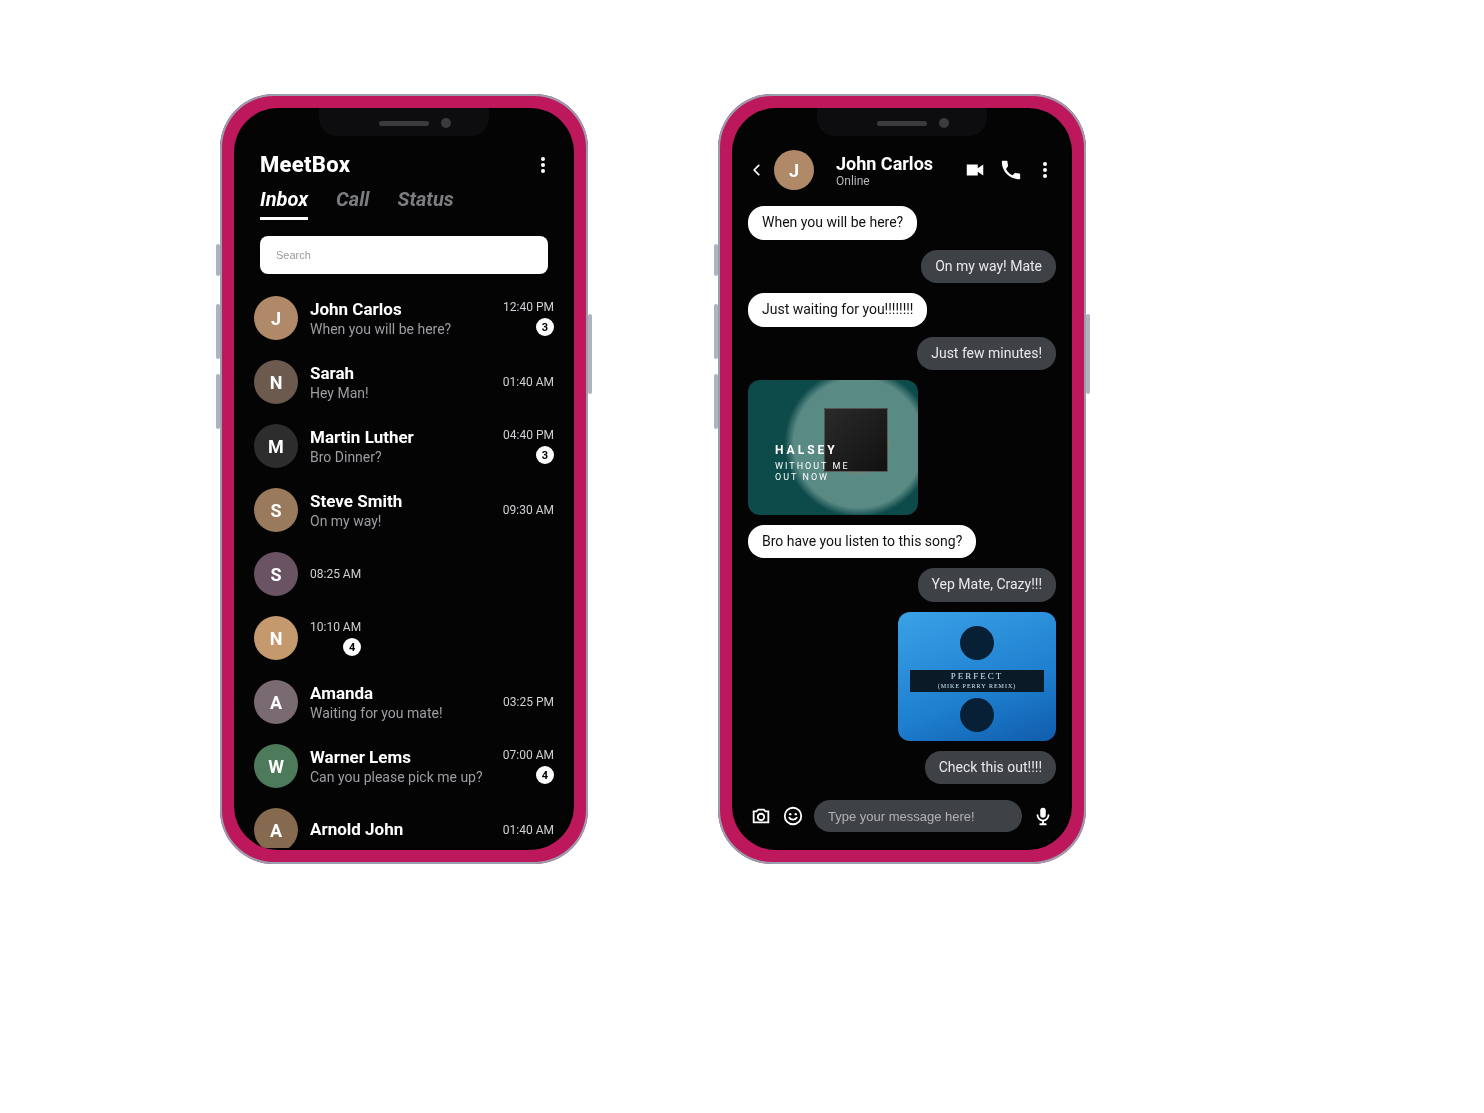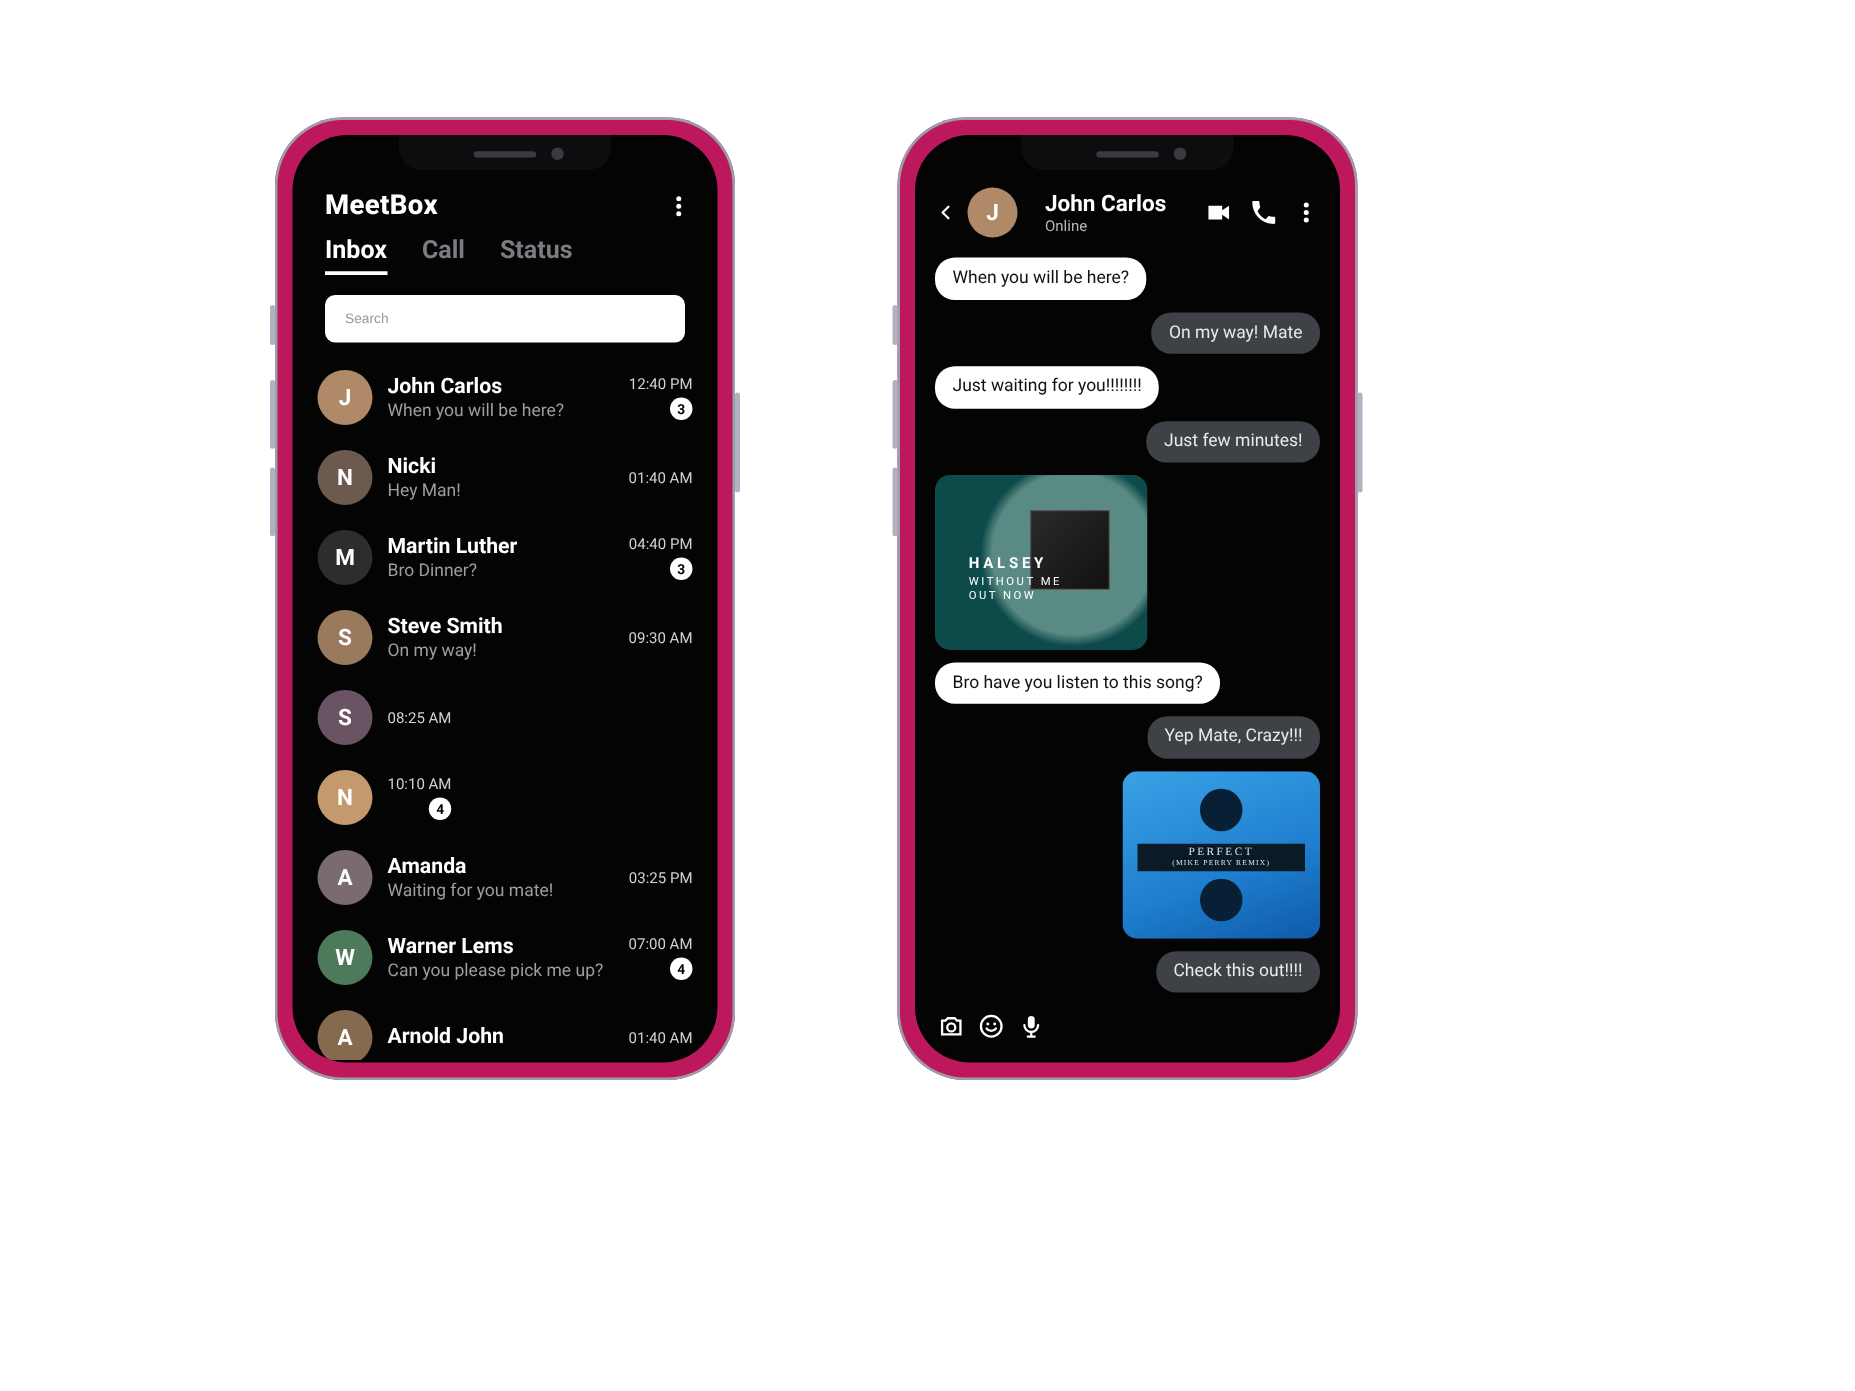--- a/index.html
+++ b/index.html
@@ -55,21 +55,21 @@
     border-radius: 42px;
     color: #fff;
     display: flex; flex-direction: column;
     padding-top: 34px;
   }
   
   .hdr { padding: 8px 20px 0 24px; display: flex; justify-content: space-between; align-items: center; }
   .app-title { font-size: 22px; font-weight: 800; letter-spacing: .3px; }
   .more-dots { width: 18px; height: 18px; display: flex; flex-direction: column; justify-content: space-between; align-items: center; padding: 1px 0; cursor: pointer; }
   .more-dots span { width: 4px; height: 4px; border-radius: 50%; background: #fff; }
-  .tabs { display: flex; gap: 28px; padding: 10px 24px 0 24px; font-size: 20px; font-weight: 700; color: #7b7d82; }
+  .tabs { display: flex; gap: 28px; padding: 10px 24px 0 24px; font-size: 20px; font-weight: 700; color: #7b7d82; font-style: italic; }
   .tab { padding-bottom: 6px; cursor: pointer; }
   .tab.active { color: #fff; border-bottom: 3px solid #fff; }
   .search-wrap { padding: 16px 24px 6px 24px; }
   .search {
     width: 100%; height: 38px; border-radius: 8px; background: #fff; border: none;
     padding: 0 16px; font-size: 11px; color: #222;
   }
   .search::placeholder { color: #9a9a9f; }
   .list { flex: 1; overflow: hidden; padding: 6px 14px 0 14px; }
   .row { display: flex; align-items: center; padding: 10px 4px; cursor: pointer; }
@@ -154,21 +154,21 @@
               <div class="row-sub">When you will be here?</div>
             </div>
             <div class="row-right">
               <div class="row-time">12:40 PM</div>
               <div class="badge">3</div>
             </div>
           </div>
           <div class="row">
             <div class="av" style="background:#6b5a4d">N</div>
             <div class="row-mid">
-              <div class="row-name">Nicki</div>
+              <div class="row-name">Sarah</div>
               <div class="row-sub">Hey Man!</div>
             </div>
             <div class="row-right">
               <div class="row-time">01:40 AM</div>
             </div>
           </div>
           <div class="row">
             <div class="av" style="background:#2d2d2d">M</div>
             <div class="row-mid">
               <div class="row-name">Martin Luther</div>
@@ -301,20 +301,21 @@
         <svg class="ico" viewBox="0 0 24 24">
             <path d="M4 7h3l2-2h6l2 2h3v12H4z" fill="none" stroke="#fff" stroke-width="2"></path>
             <circle cx="12" cy="13" r="3.5" fill="none" stroke="#fff" stroke-width="2"></circle>
           </svg>
         <svg class="ico" viewBox="0 0 24 24">
             <circle cx="12" cy="12" r="9" fill="none" stroke="#fff" stroke-width="2"></circle>
             <circle cx="9" cy="10" r="1.3" fill="#fff"></circle>
             <circle cx="15" cy="10" r="1.3" fill="#fff"></circle>
             <path d="M8 14c1 1.5 2.5 2 4 2s3-.5 4-2" fill="none" stroke="#fff" stroke-width="2" stroke-linecap="round"></path>
           </svg>
+        <input class="msg-input" placeholder="Type your message here!" style="">
         <svg class="ico" viewBox="0 0 24 24">
             <rect x="9" y="3" width="6" height="11" rx="3" fill="#fff"></rect>
             <path d="M6 11a6 6 0 0 0 12 0M12 17v4M9 21h6" fill="none" stroke="#fff" stroke-width="2" stroke-linecap="round"></path>
           </svg>
       </div>
     </div>
   </div>
 </div>
 
 </body></html>

